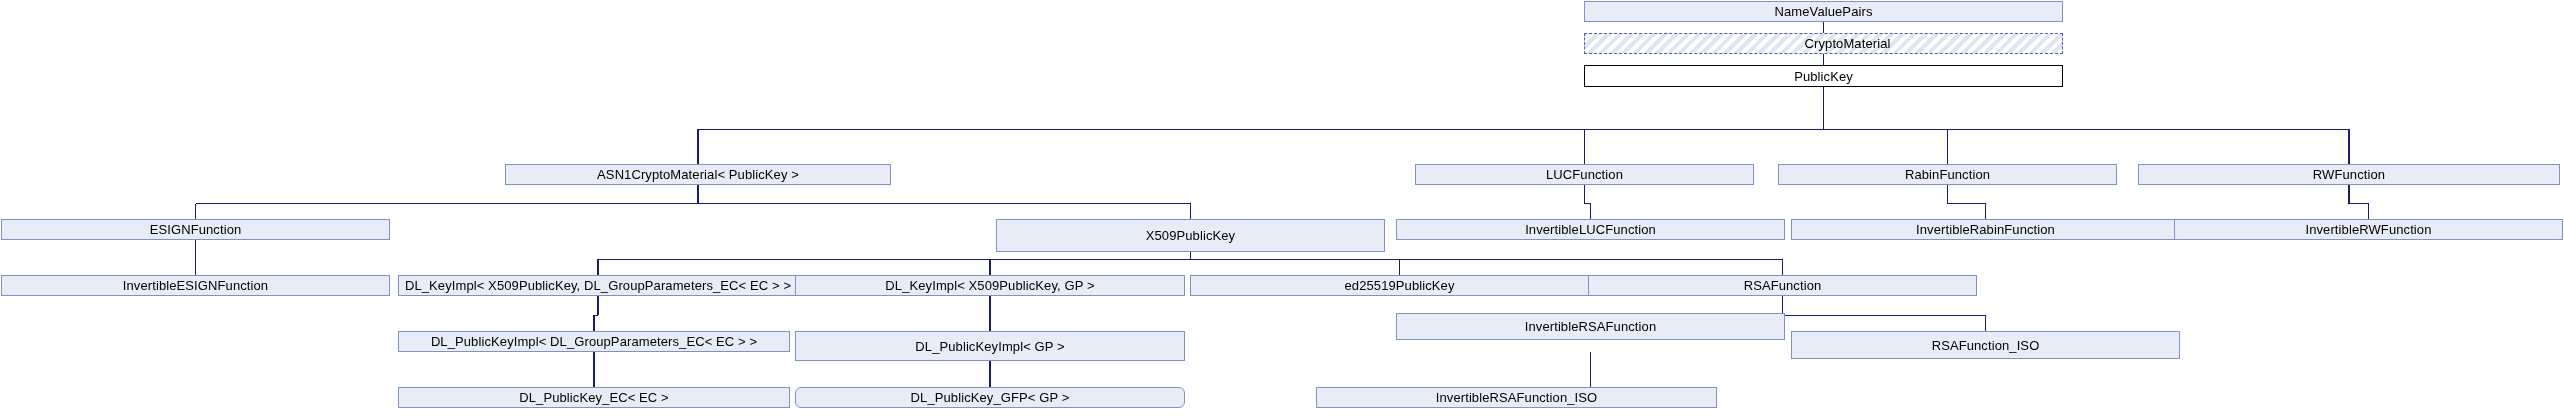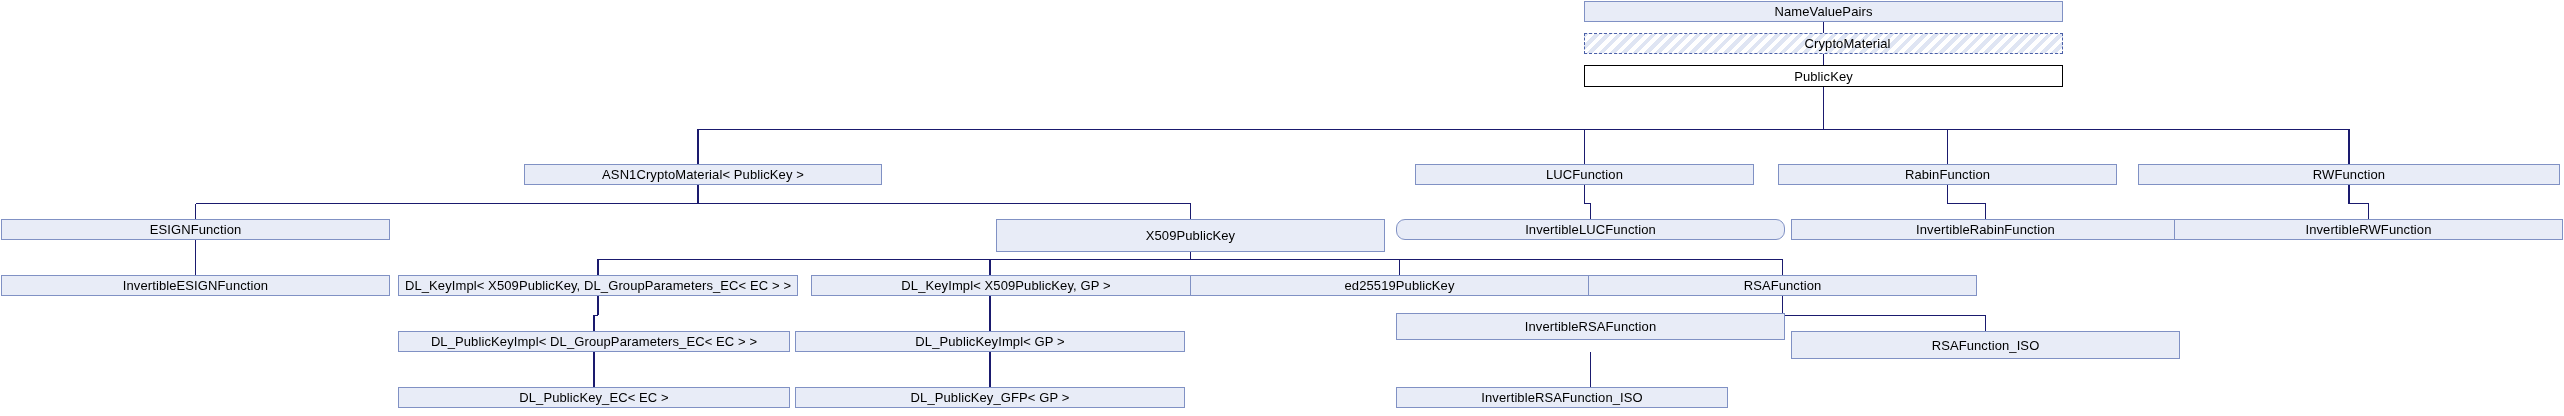--- a/index.html
+++ b/index.html
@@ -200,77 +200,77 @@
   <div id="node-layer">
       <div class="node normal" style="left: 1584px; top: 1px; width: 479px; height: 21px;">
         <span class="label">NameValuePairs</span>
       </div>
       <div class="node abstract" style="left: 1584px; top: 33px; width: 479px; height: 21px; padding-left: 48px;">
         <span class="label">CryptoMaterial</span>
       </div>
       <div class="node current" style="left: 1584px; top: 65px; width: 479px; height: 22px;">
         <span class="label">PublicKey</span>
       </div>
-      <div class="node normal" style="left: 524px; top: 164px; width: 358px; height: 21px;">
+      <div class="node normal" style="left: 505px; top: 164px; width: 386px; height: 21px;">
         <span class="label">ASN1CryptoMaterial&lt; PublicKey &gt;</span>
       </div>
       <div class="node normal" style="left: 1415px; top: 164px; width: 339px; height: 21px;">
         <span class="label">LUCFunction</span>
       </div>
       <div class="node normal" style="left: 1778px; top: 164px; width: 339px; height: 21px;">
         <span class="label">RabinFunction</span>
       </div>
       <div class="node normal" style="left: 2138px; top: 164px; width: 422px; height: 21px;">
         <span class="label">RWFunction</span>
       </div>
       <div class="node normal" style="left: 1px; top: 219px; width: 389px; height: 21px;">
         <span class="label">ESIGNFunction</span>
       </div>
       <div class="node normal" style="left: 996px; top: 219px; width: 389px; height: 33px;">
         <span class="label">X509PublicKey</span>
       </div>
-      <div class="node normal" style="left: 1396px; top: 219px; width: 389px; height: 21px; border-radius: 9px;">
+      <div class="node normal" style="left: 1396px; top: 219px; width: 389px; height: 21px;">
         <span class="label">InvertibleLUCFunction</span>
       </div>
       <div class="node normal" style="left: 1791px; top: 219px; width: 389px; height: 21px;">
         <span class="label">InvertibleRabinFunction</span>
       </div>
       <div class="node normal" style="left: 2174px; top: 219px; width: 389px; height: 21px;">
         <span class="label">InvertibleRWFunction</span>
       </div>
       <div class="node normal" style="left: 1px; top: 275px; width: 389px; height: 21px;">
         <span class="label">InvertibleESIGNFunction</span>
       </div>
       <div class="node normal" style="left: 398px; top: 275px; width: 400px; height: 21px;">
         <span class="label">DL_KeyImpl&lt; X509PublicKey, DL_GroupParameters_EC&lt; EC &gt; &gt;</span>
       </div>
-      <div class="node normal" style="left: 795px; top: 275px; width: 390px; height: 21px; margin-left: 16px;">
+      <div class="node normal" style="left: 795px; top: 275px; width: 390px; height: 21px;">
         <span class="label">DL_KeyImpl&lt; X509PublicKey, GP &gt;</span>
       </div>
       <div class="node normal" style="left: 1190px; top: 275px; width: 419px; height: 21px;">
         <span class="label">ed25519PublicKey</span>
       </div>
       <div class="node normal" style="left: 1588px; top: 275px; width: 389px; height: 21px;">
         <span class="label">RSAFunction</span>
       </div>
       <div class="node normal" style="left: 398px; top: 331px; width: 392px; height: 21px;">
         <span class="label">DL_PublicKeyImpl&lt; DL_GroupParameters_EC&lt; EC &gt; &gt;</span>
       </div>
-      <div class="node normal" style="left: 795px; top: 331px; width: 390px; height: 21px;">
+      <div class="node normal" style="left: 795px; top: 331px; width: 390px; height: 30px;">
         <span class="label">DL_PublicKeyImpl&lt; GP &gt;</span>
       </div>
       <div class="node normal" style="left: 1396px; top: 313px; width: 389px; height: 27px;">
         <span class="label">InvertibleRSAFunction</span>
       </div>
       <div class="node normal" style="left: 1791px; top: 331px; width: 389px; height: 28px;">
         <span class="label">RSAFunction_ISO</span>
       </div>
       <div class="node normal" style="left: 398px; top: 387px; width: 392px; height: 21px;">
         <span class="label">DL_PublicKey_EC&lt; EC &gt;</span>
       </div>
-      <div class="node normal" style="left: 795px; top: 387px; width: 390px; height: 21px;">
+      <div class="node normal" style="left: 795px; top: 387px; width: 390px; height: 21px; border-radius: 6px;">
         <span class="label">DL_PublicKey_GFP&lt; GP &gt;</span>
       </div>
-      <div class="node normal" style="left: 1396px; top: 387px; width: 332px; height: 21px; text-align: center;">
+      <div class="node normal" style="left: 1316px; top: 387px; width: 401px; height: 21px; text-align: center;">
         <span class="label">InvertibleRSAFunction_ISO</span>
       </div>
     </div>
 </div>
 
 </body></html>

